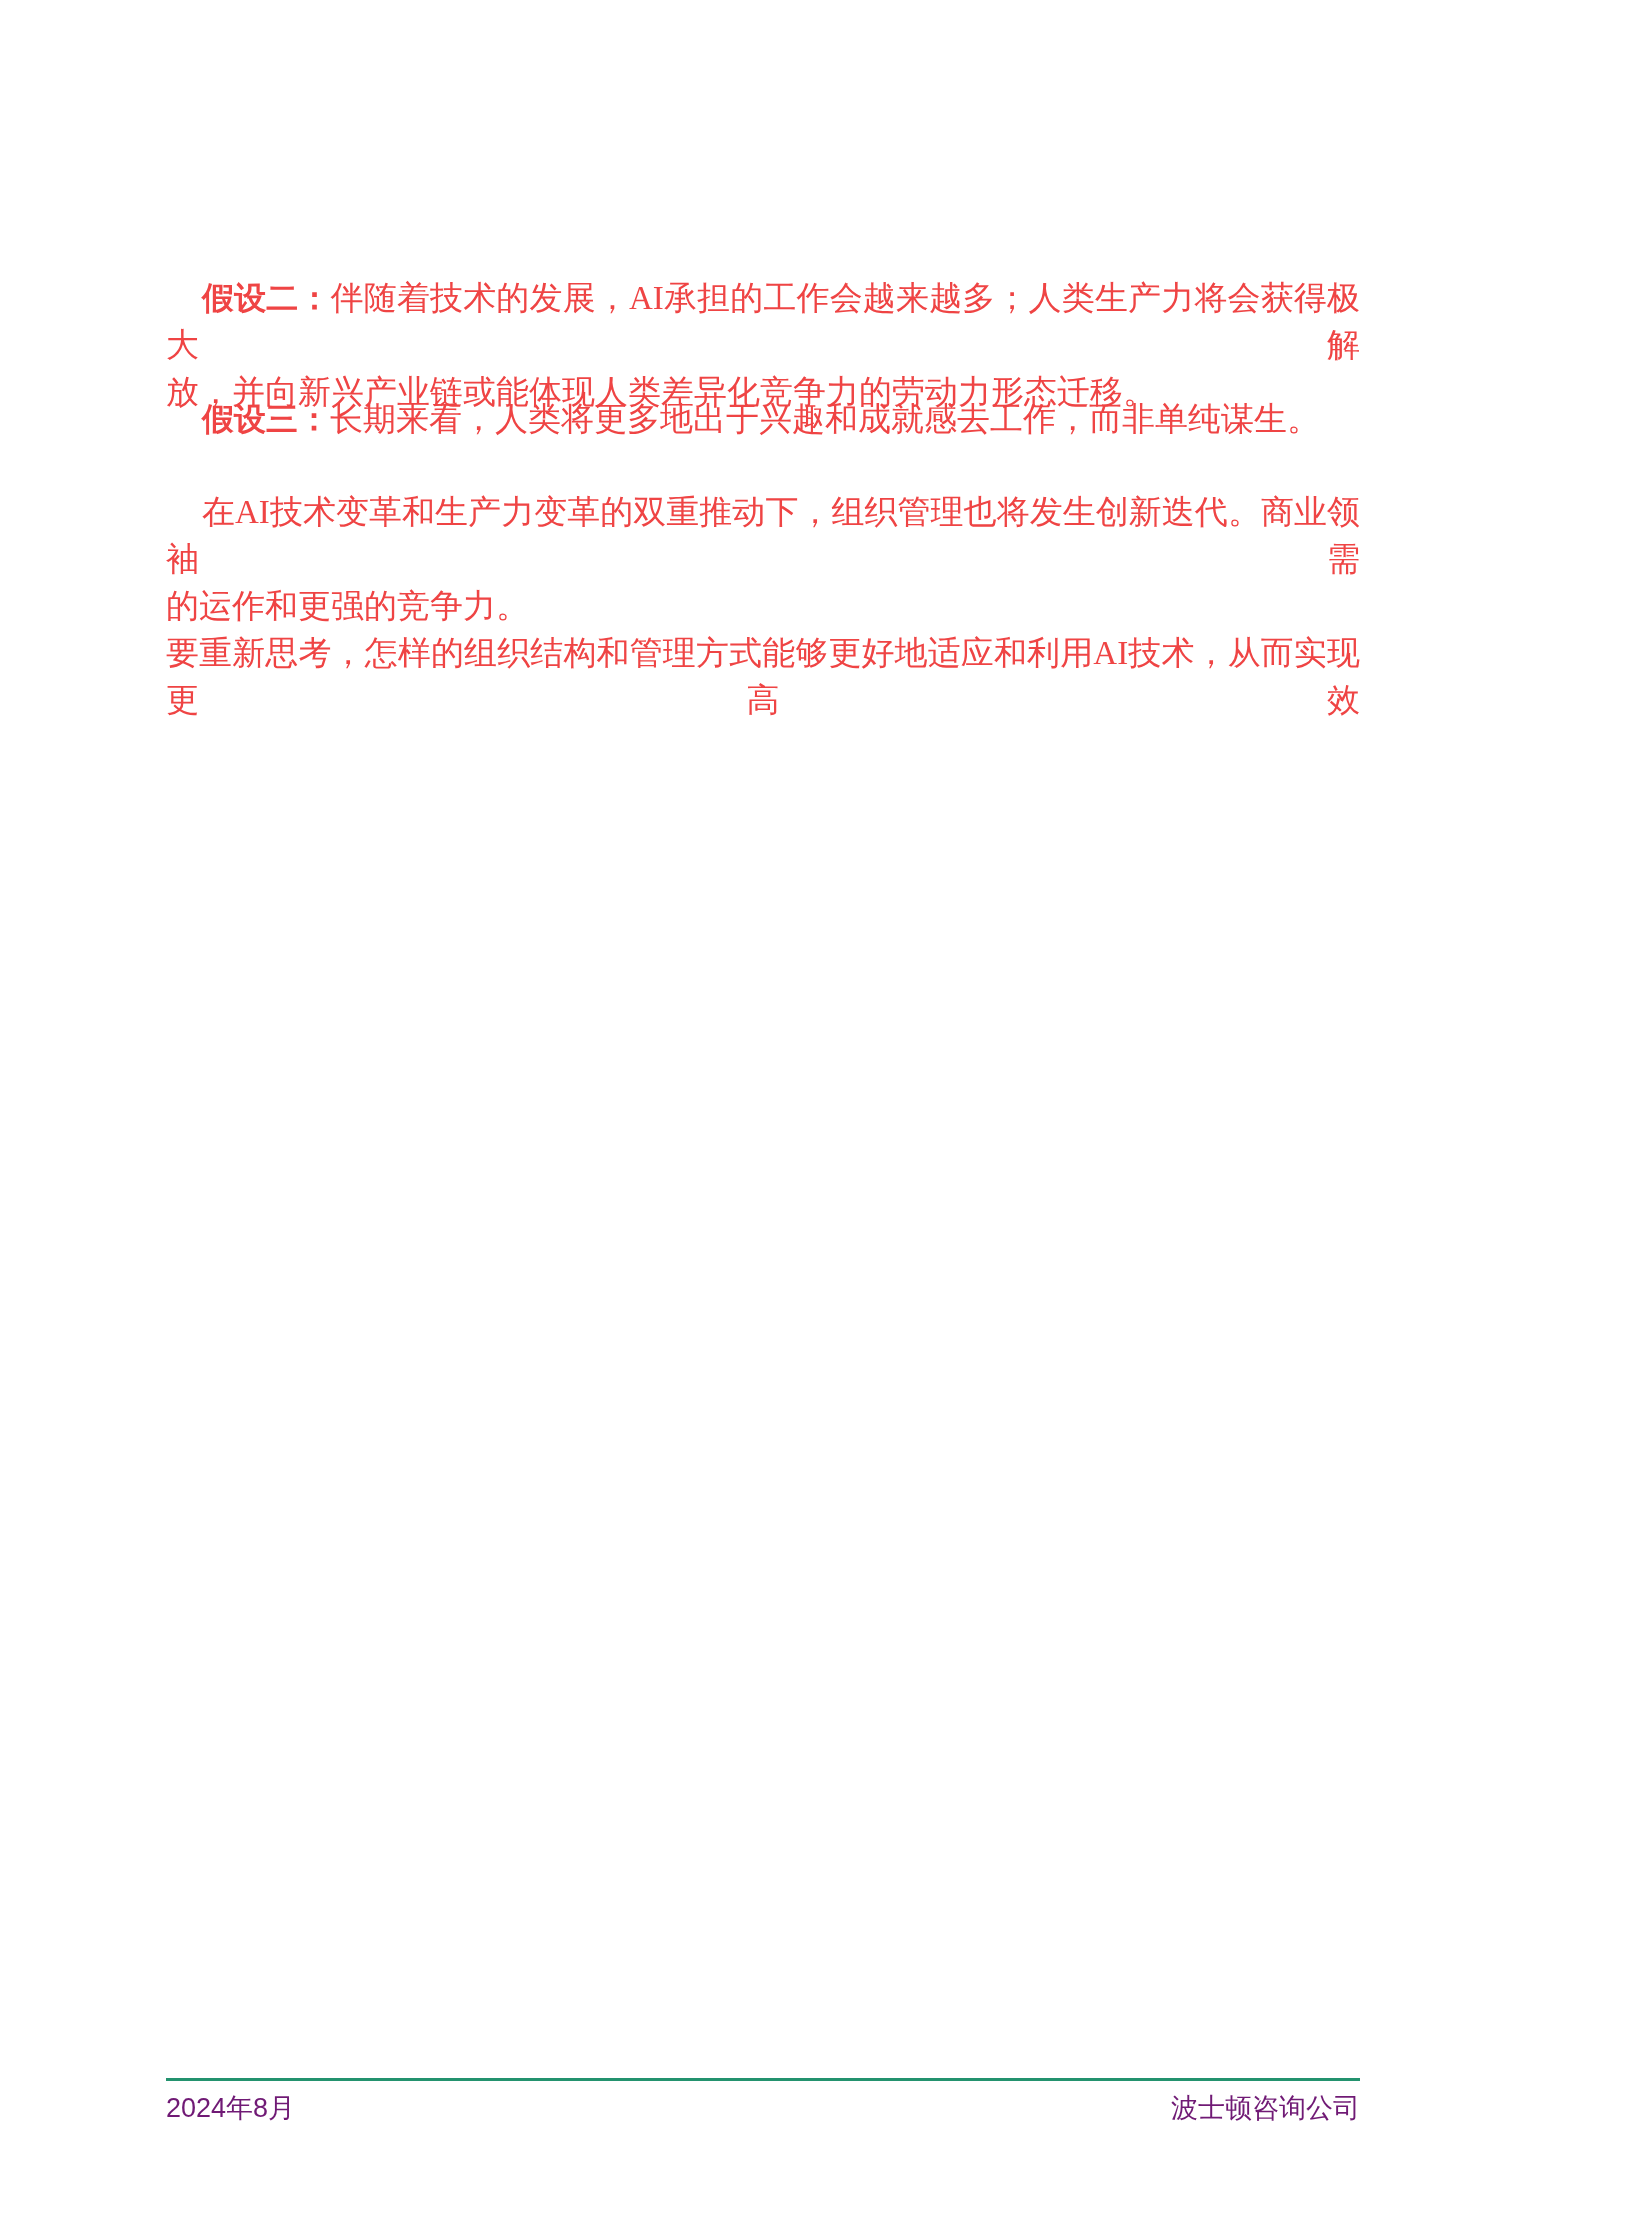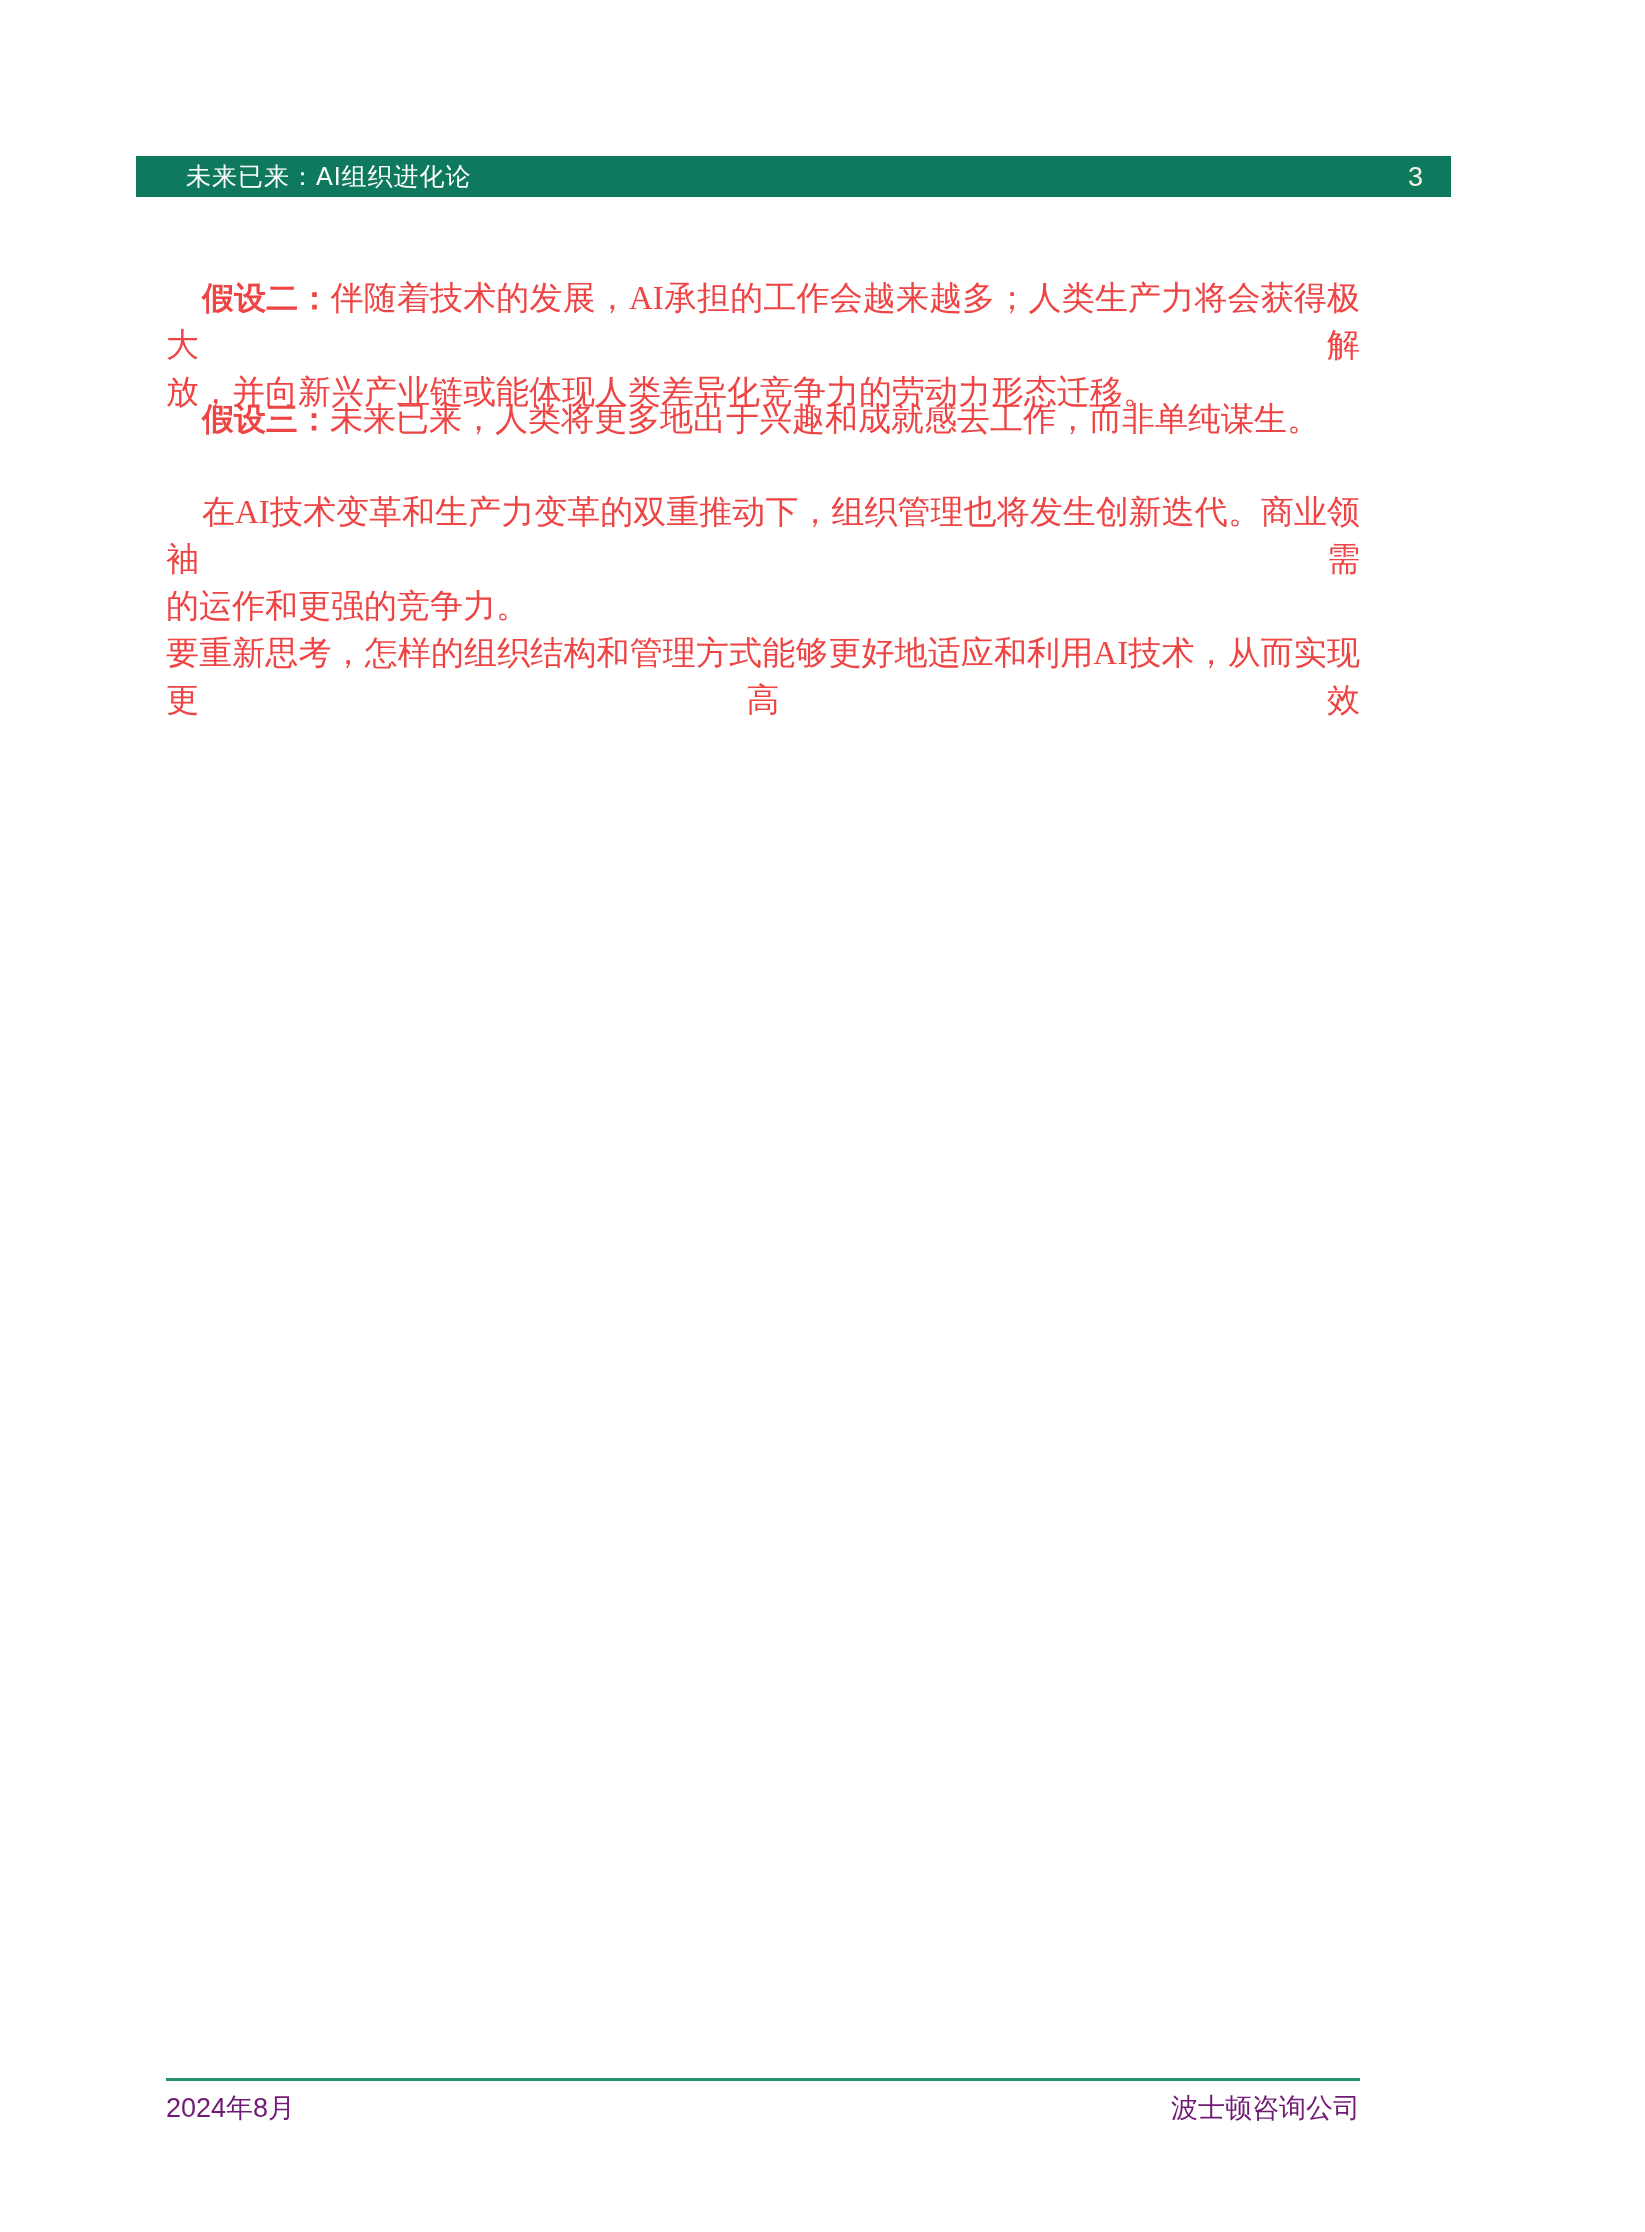--- a/index.html
+++ b/index.html
@@ -78,32 +78,28 @@
     font-family: "Liberation Sans", "DejaVu Sans", sans-serif;
     font-size: 27px;
     color: #8C8C8C;
   }
 </style>
 </head>
 <body>
 
 <div class="page">
 
-  <div class="header-bar" style="background: rgb(14, 121, 92);">
-    <span class="header-title">未来已来：AI组织进化论</span>
-    <span class="header-page-num">3</span>
-  </div>
 
   <div class="para p1">
     <div class="line line--full line--indent"><span class="lead">假设二：</span><span>伴随着技术的发展，AI承担的工作会越来越多；人类生产力将会获得极大解</span></div>
     <div class="line">放，并向新兴产业链或能体现人类差异化竞争力的劳动力形态迁移。</div>
   </div>
 
   <div class="para p2">
-    <div class="line line--indent"><span class="lead">假设三：</span><span>未来已来，人类将更多地出于兴趣和成就感去工作，而非单纯谋生。</span></div>
+    <div class="line line--indent"><span class="lead">假设三：</span><span>长期来看，人类将更多地出于兴趣和成就感去工作，而非单纯谋生。</span></div>
   </div>
 
   <div class="para p3">
     <div class="line line--full line--indent">在AI技术变革和生产力变革的双重推动下，组织管理也将发生创新迭代。商业领袖需</div>
     <div class="line">的运作和更强的竞争力。</div>
     <div class="line line--full">要重新思考，怎样的组织结构和管理方式能够更好地适应和利用AI技术，从而实现更高效</div>
   </div>
 
   <div class="footer-divider" style="background: rgb(35, 146, 110);"></div>
 

